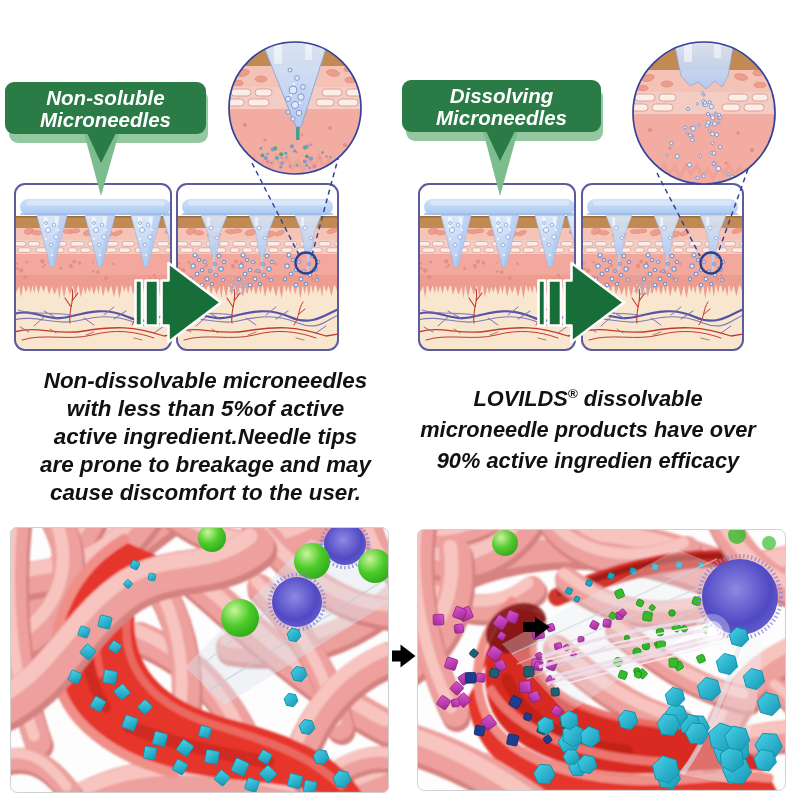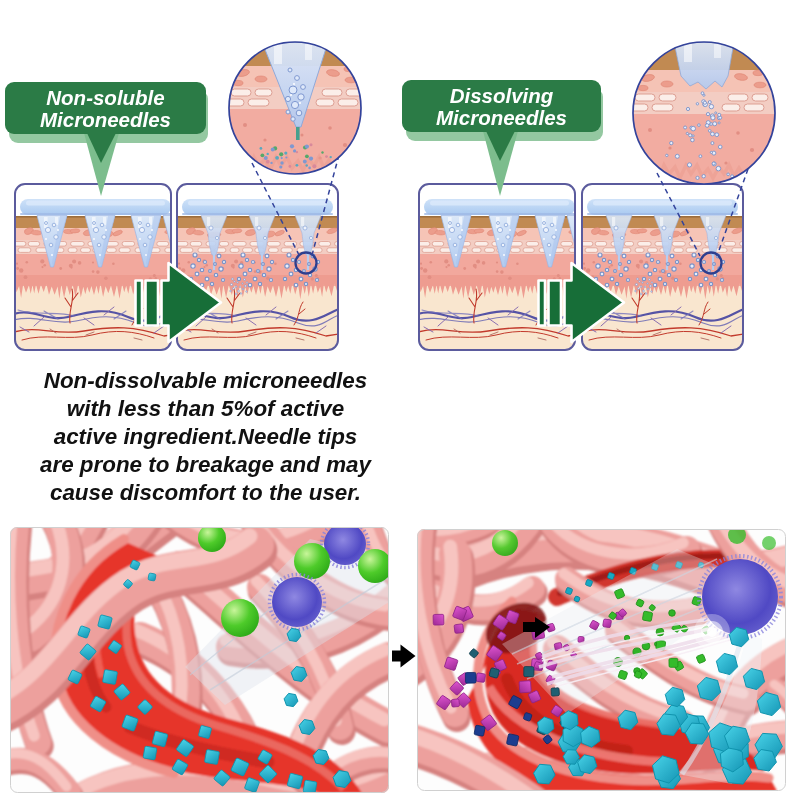--- a/index.html
+++ b/index.html
@@ -778,13 +778,14 @@
           </g>
         </g>
         <rect x="0.5" y="0.5" width="368" height="261" rx="7" fill="none" stroke="#d0d0d0" stroke-width="1"></rect>
       </svg>
 <g fill="#000">
         <rect x="392" y="650.5" width="9" height="11"></rect>
         <polygon points="400.5,644.5 415.5,656 400.5,667.5"></polygon>
       </g>
 </svg>
 <div class="txt" style="left:0px;width:367px;top:367px;font-size:22.4px;line-height:28px;margin-left:22px;">Non-dissolvable microneedles<br>with less than 5%of active<br>active ingredient.Needle tips<br>are prone to breakage and may<br>cause discomfort to the user.</div>
+<div class="txt" style="left:392px;width:392px;top:378px;font-size:21.8px;line-height:31px;white-space:nowrap;">LOVILDS<span style="font-size:62%;vertical-align:super">®</span> dissolvable<br>microneedle products have over<br>90% active ingredien efficacy</div>
 </div>
 
 </body></html>

